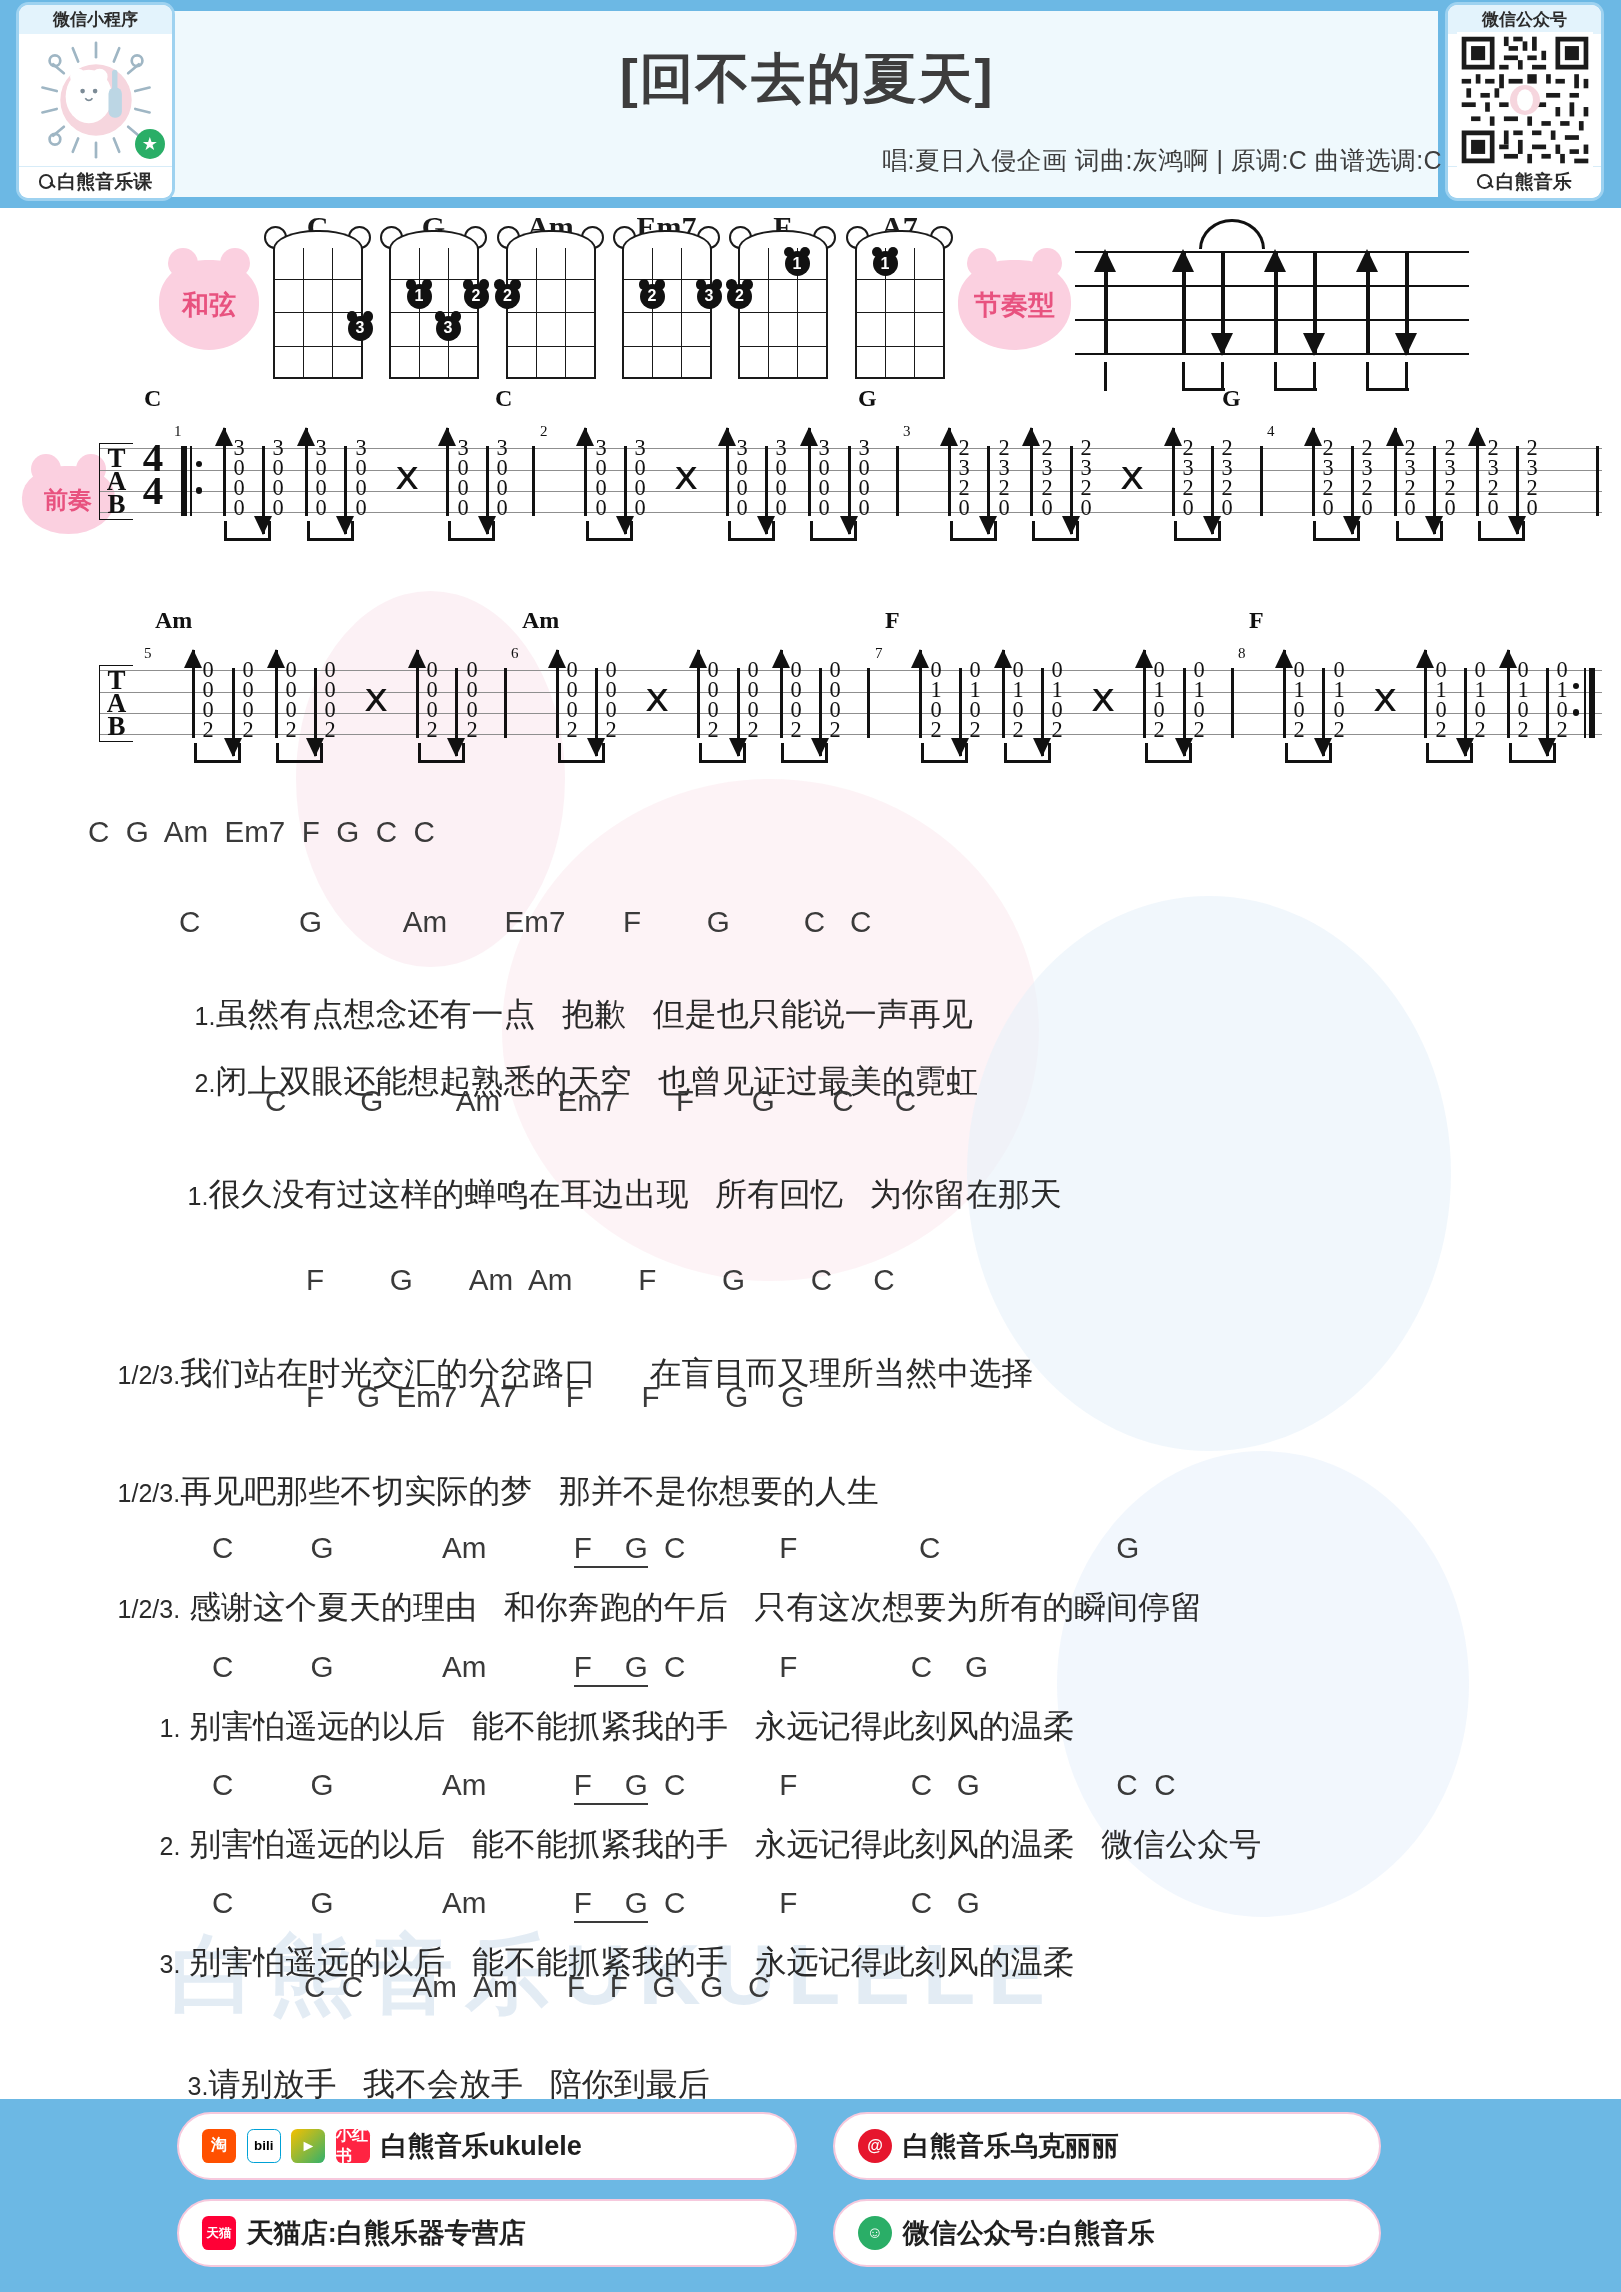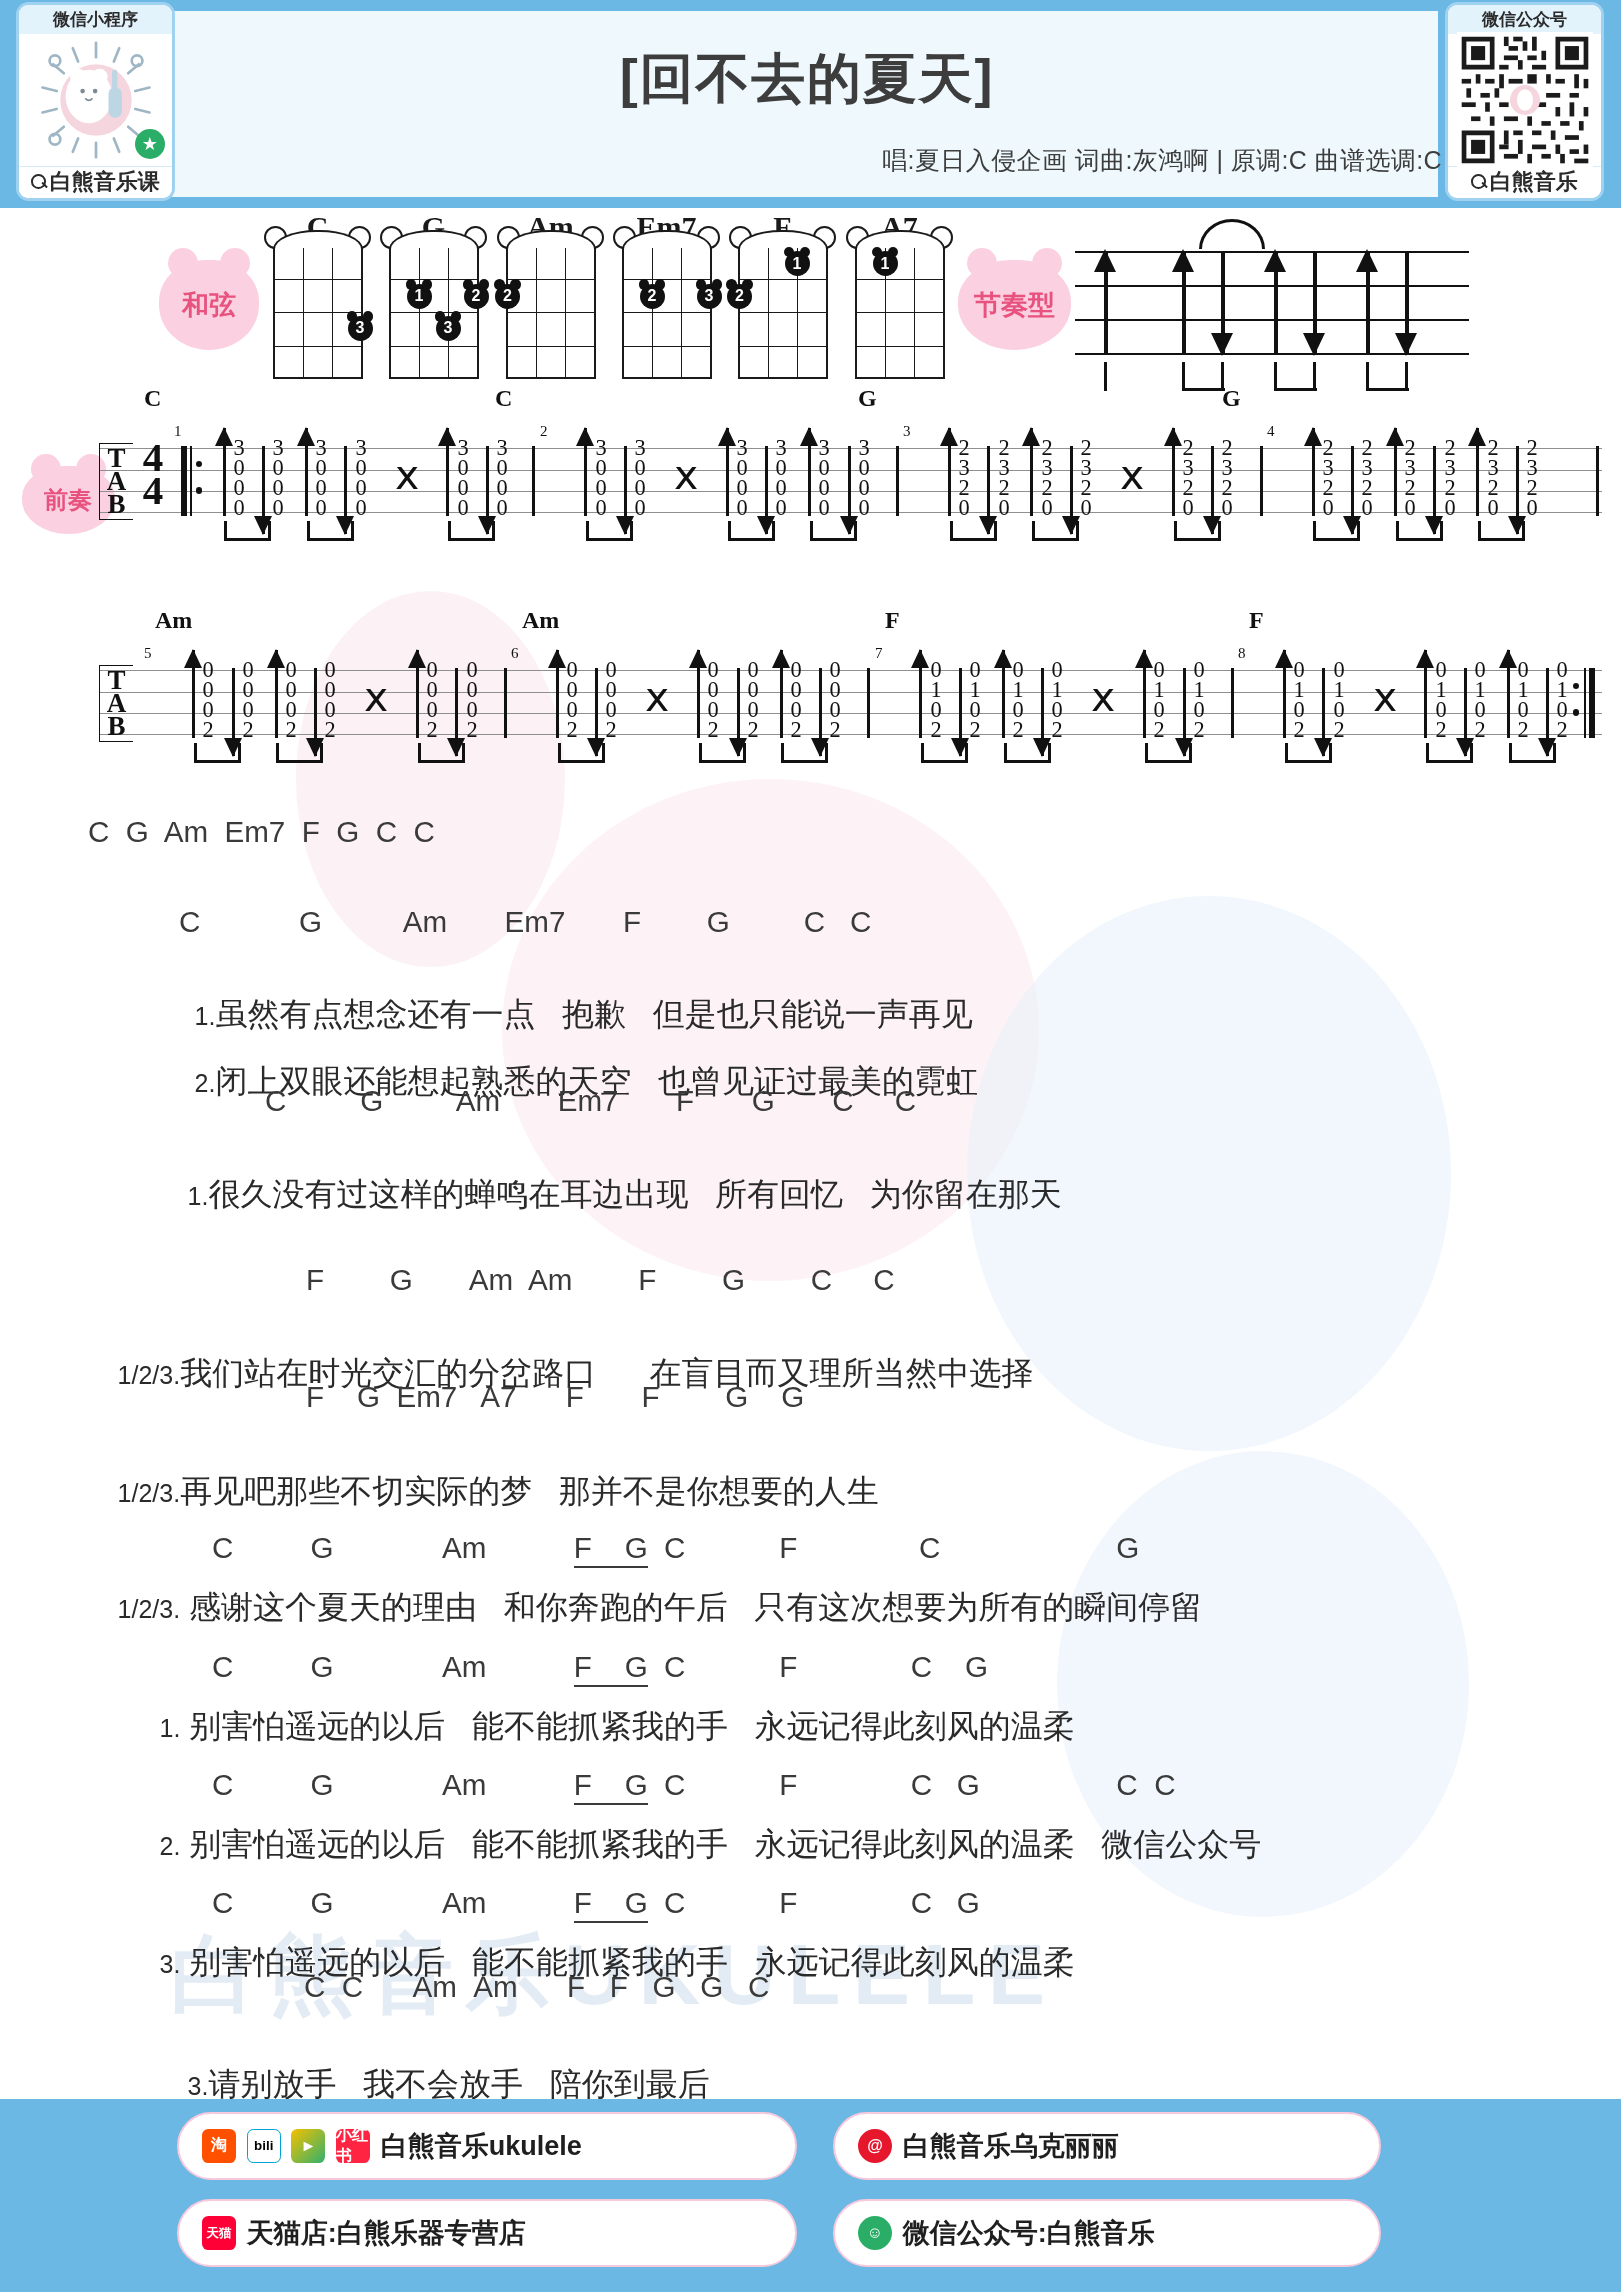--- a/index.html
+++ b/index.html
@@ -39,21 +39,21 @@
   }
   .qrcard.left { left:16px; top:1.8px; width:159px; height:199px; }
   .qrcard.right { left:1445px; top:1.8px; width:159px; height:199px; }
   .qr-cap {
     width:100%; height:29px; background:#e3f3fc; color:#2b2b2b;
     font-size:17px; display:flex; align-items:center; justify-content:center;
     font-weight:bold;
   }
   .qr-foot {
     width:100%; height:32px; background:#ffffff; color:#2b2b2b;
-    font-size:22px; display:flex; align-items:center; justify-content:center;
+    font-size:19px; display:flex; align-items:center; justify-content:center;
     gap:2.7px; font-weight:bold; border-top:0.9px solid #d7ecf8;
   }
   .qr-img { flex:1; width:100%; position:relative; background:#fff; }
   .magn { display:inline-block; width:16px; height:16px; position:relative; }
   .magn::before {
     content:""; position:absolute; left:0; top:0; width:10.7px; height:10.7px;
     border:2.2px solid #2b2b2b; border-radius:50%;
   }
   .magn::after {
     content:""; position:absolute; left:9.9px; top:9.9px; width:7.2px; height:2.2px;

